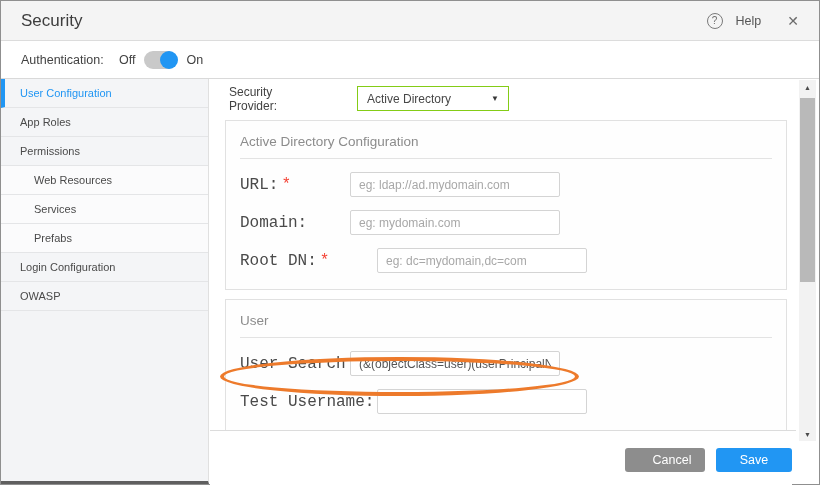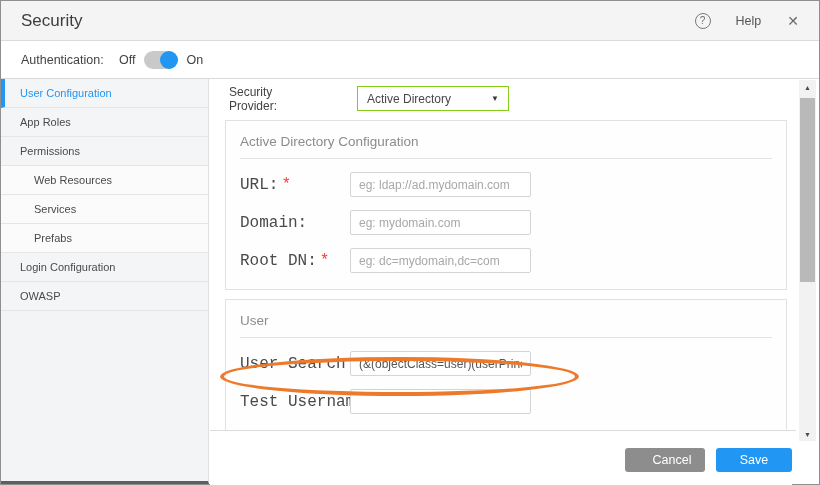--- a/index.html
+++ b/index.html
@@ -23,21 +23,21 @@
     background: #f4f4f4; border-bottom: 1px solid #dcdcdc;
     display: flex; align-items: center; padding: 0 20px;
   }
   .hdr-title { font-size: 17px; color: #3d3d3d; }
   .hdr-right { margin-left: auto; display: flex; align-items: center; }
   .help-circle {
     width: 16px; height: 16px; border: 1px solid #7a7a7a; border-radius: 50%;
     display: inline-flex; align-items: center; justify-content: center;
     font-size: 10px; color: #6d6d6d; cursor: pointer;
   }
-  .help-lbl { font-size: 12.5px; color: #565656; margin-left: 25px; cursor: pointer; }
+  .help-lbl { font-size: 12.5px; color: #565656; margin-left: 13px; cursor: pointer; }
   .close-x { font-size: 14px; color: #6b6b6b; margin-left: 26px; cursor: pointer; }
 
   
   .auth-row {
     position: absolute; left: 0; top: 40px; right: 0; height: 38px;
     background: #fff; border-bottom: 1px solid #d9d9d9;
     display: flex; align-items: center; padding: 0 20px;
   }
   .auth-lbl { font-size: 12.5px; color: #424242; width: 98px; }
   .tgl-off, .tgl-on { font-size: 12.5px; color: #424242; }
@@ -81,25 +81,25 @@
   .dropdown .caret { font-size: 8px; color: #383838; }
 
   .panel {
     margin: 9px 9px 0 15px; border: 1px solid #e1e1e1; background: #fefefe;
   }
   .panel-head {
     margin: 0 14px; padding: 13px 0 9px; border-bottom: 1px solid #e3e3e3;
     font-size: 13.5px; color: #8c8c8c;
   }
   .field-row { display: flex; align-items: center; margin: 13px 14px 0; }
-  .field-row.last { margin-bottom: 16px; }
+  .field-row.last { margin-bottom: 16px; gap: 27px; }
   .field-lbl { width: 110px; flex-shrink: 0; font-size: 16px; color: #4a4a4a; white-space: nowrap; font-family: Liberation Mono, monospace; }
   .req { color: #f44336; margin-left: 3px; }
   .txt-input {
-    width: 181px; height: 25px; border: 1px solid #d4d4d4; border-radius: 2px;
+    width: 210px; height: 25px; border: 1px solid #d4d4d4; border-radius: 2px;
     padding: 4px 8px; font-size: 12px; color: #555;
     font-family: "Liberation Sans", "DejaVu Sans", sans-serif; outline: none;
     background: #fff;
   }
   .txt-input::placeholder { color: #a8a8a8; opacity: 1; }
   .help-text { margin: 6px 14px 3px 124px; font-size: 12px; color: #8a8a8a; }
 
   
   .vscroll {
     position: absolute; right: 3px; top: 79px; width: 17px; height: 361px;

